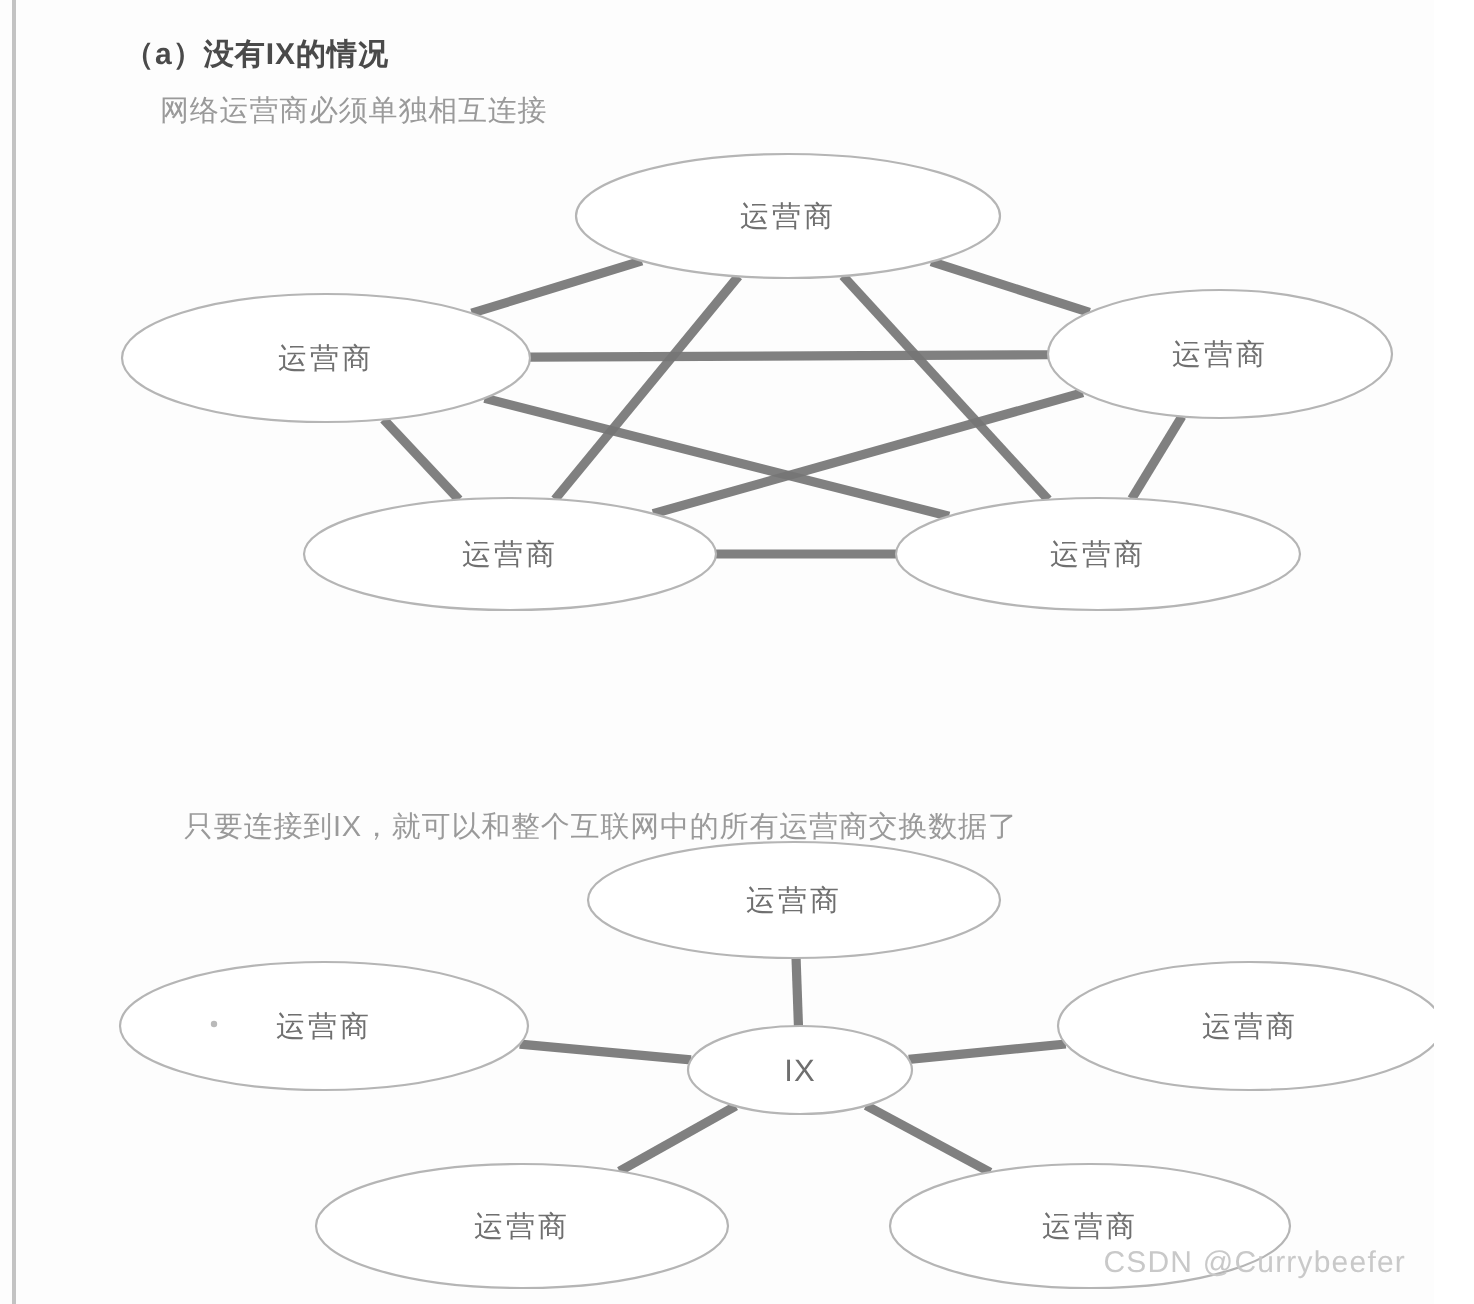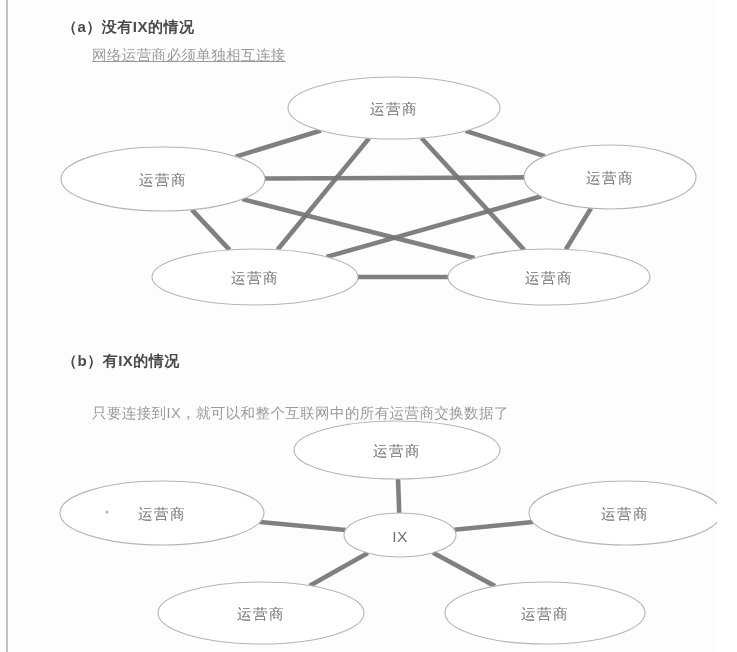--- a/index.html
+++ b/index.html
@@ -36,21 +36,21 @@
     white-space: nowrap;
   }
   .subcaption {
     position: absolute;
     color: #9a9a9a;
     font-size: 14.5px;
     letter-spacing: .4px;
     white-space: nowrap;
   }
   #cap-a  { left: 62px;  top: 18px;  }
-  #sub-a  { left: 92px;  top: 46px; text-decoration: underline;  }
+  #sub-a  { left: 80px;  top: 46px;  }
   #cap-b  { left: 62px;  top: 352px; }
   #sub-b  { left: 92px;  top: 404px; }
 
   svg.diagram {
     position: absolute;
     left: 0;
     top: 0;
     width: 737px;
     height: 652px;
     overflow: visible;
@@ -94,21 +94,20 @@
 </head>
 <body>
 
 <div id="page">
 
   <div id="scan-edge"></div>
 
   <div class="caption" id="cap-a">（a）没有IX的情况</div>
   <div class="subcaption" id="sub-a">网络运营商必须单独相互连接</div>
 
-  <div class="caption" id="cap-b">（b）有IX的情况</div>
   <div class="subcaption" id="sub-b">只要连接到IX，就可以和整个互联网中的所有运营商交换数据了</div>
 
   <svg class="diagram" id="graph-canvas" viewBox="0 0 737 652">
     <g id="edges-a">
         <line x1="320.9319748761045" y1="130.458137592193" x2="235.86035179225755" y2="156.60569273917625" class="edge"></line>
         <line x1="465.5774225690453" y1="130.8650099873339" x2="544.747933529752" y2="156.15558987755966" class="edge"></line>
         <line x1="369.21003115726955" y1="138.1403218303701" x2="277.474663413965" y2="249.67468980604252" class="edge"></line>
         <line x1="421.46125629842646" y1="137.9416278350585" x2="524.1114408929116" y2="249.86344200581965" class="edge"></line>
         <line x1="264.98962831630917" y1="178.5436705668174" x2="524.0062167478559" y2="177.38475965660913" class="edge"></line>
         <line x1="191.81699930783165" y1="209.69636882790763" x2="229.53058543402585" y2="249.86953665798404" class="edge"></line>
@@ -169,13 +168,14 @@
         </g>
         <g>
           <ellipse cx="545" cy="613" rx="100" ry="31" class="node-ell"></ellipse>
           <text x="545" y="614" class="node-label">运营商</text>
         </g>
       </g>
 
     <circle class="speck" cx="107" cy="512" r="1.6"></circle>
   </svg>
 
+  <div id="watermark">CSDN @Currybeefer</div>
 </div>
 
 </body></html>

